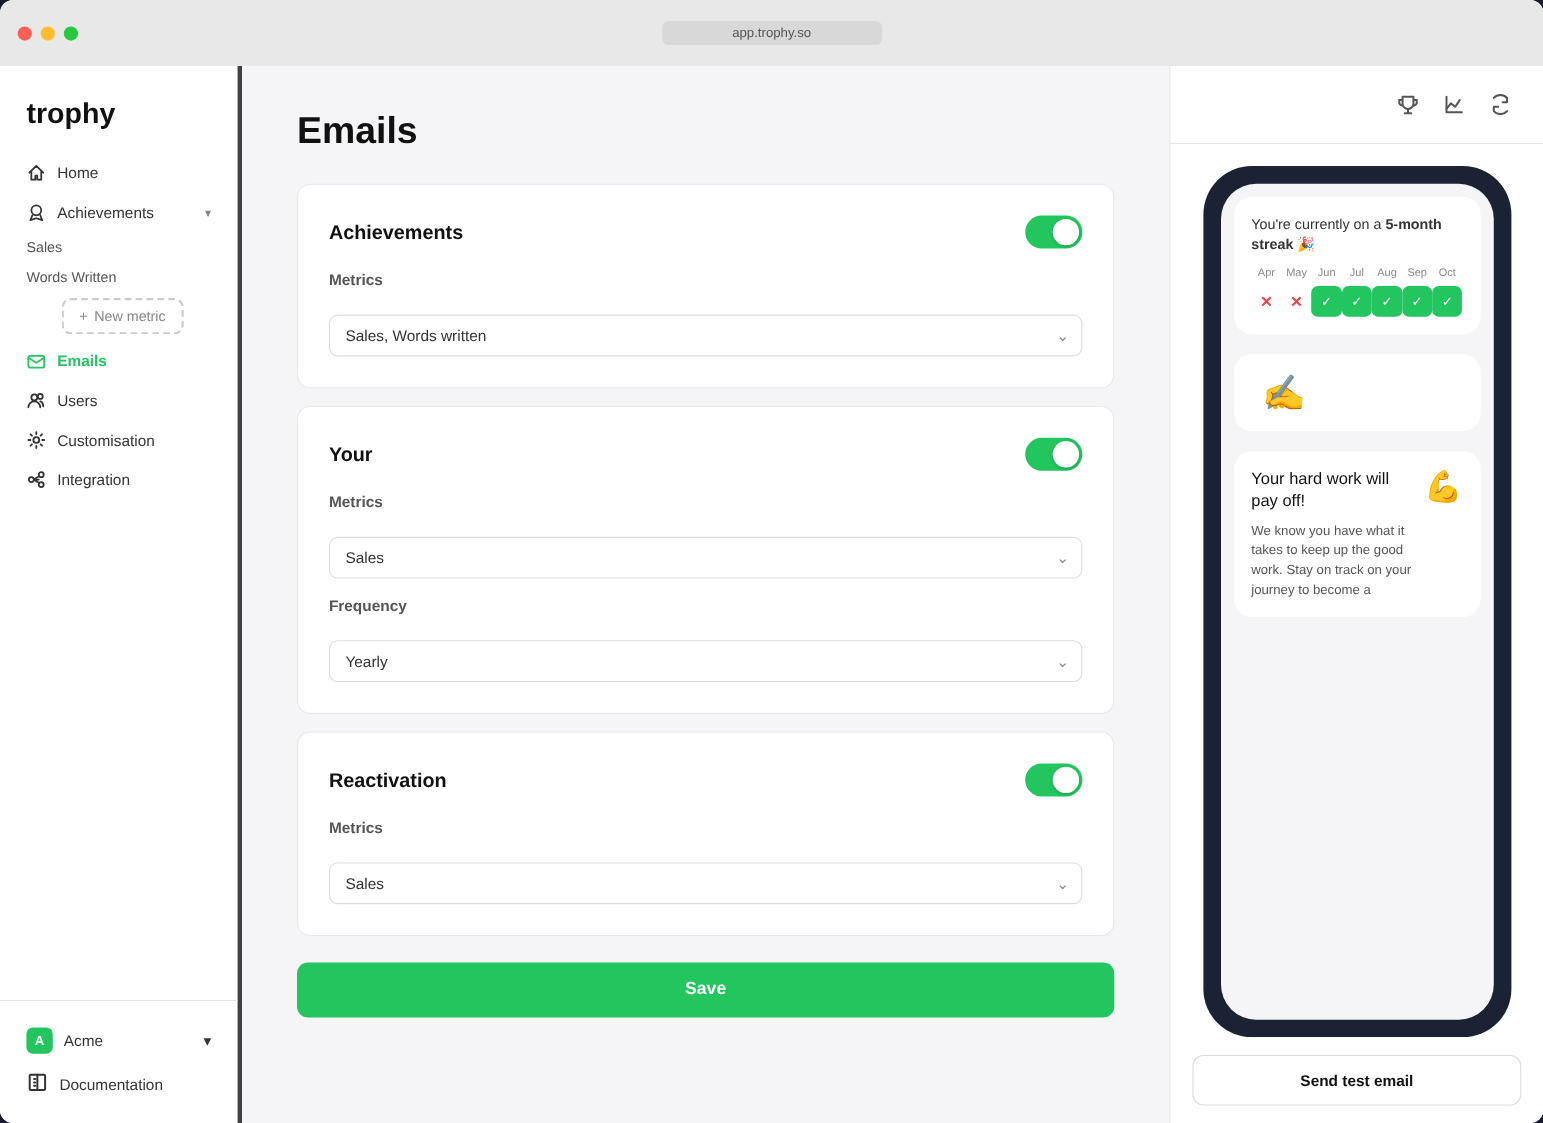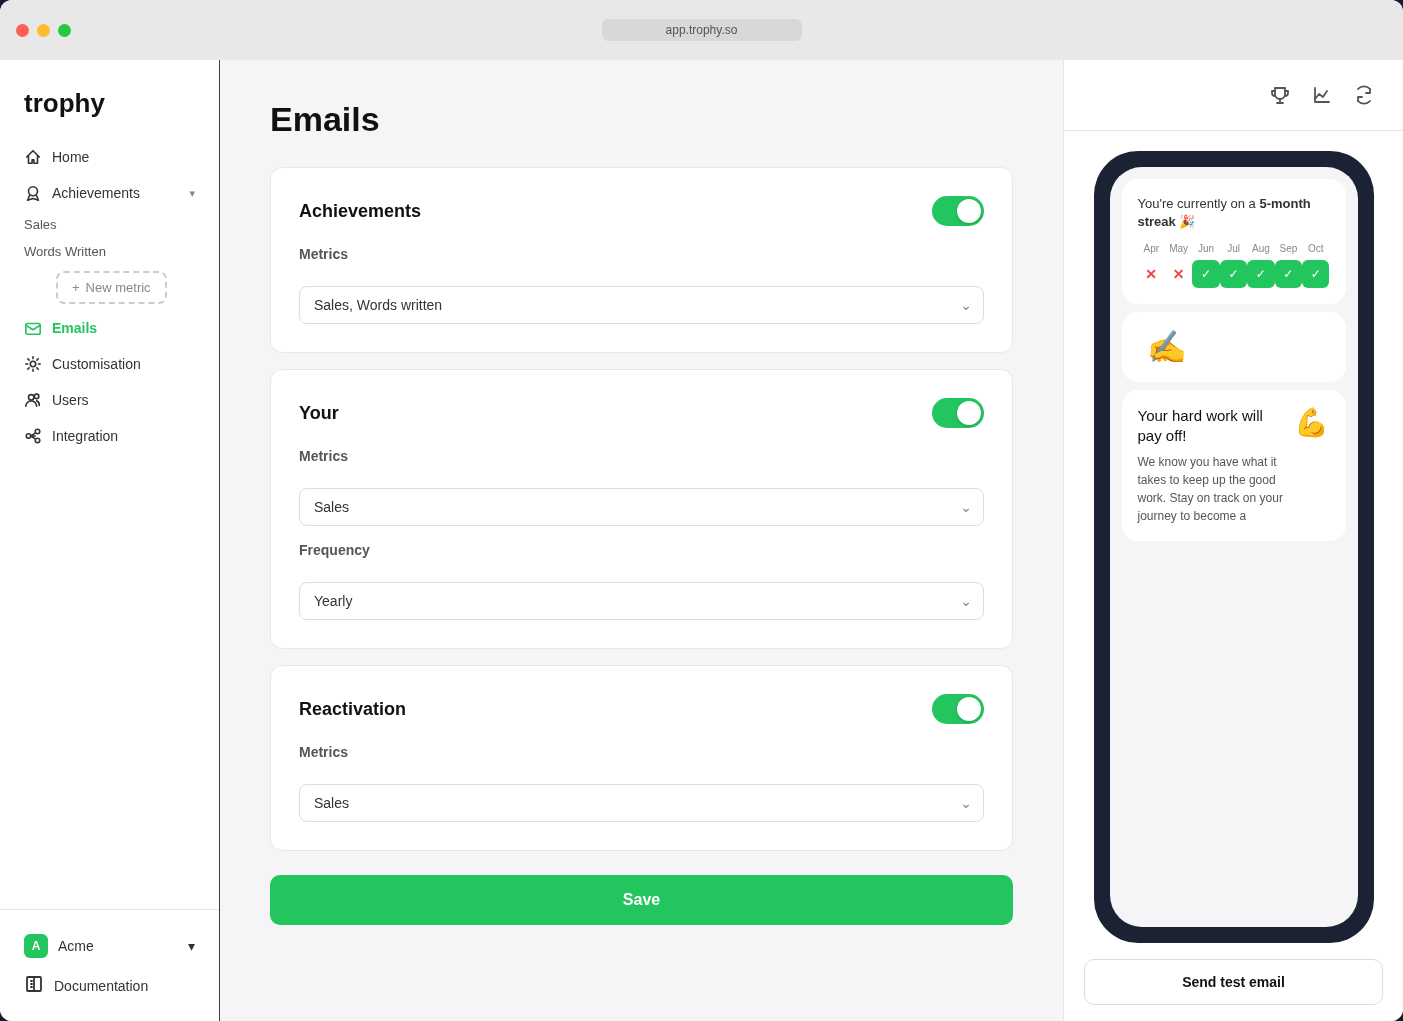--- a/index.html
+++ b/index.html
@@ -56,21 +56,21 @@
     .app-body {
       display: flex;
       flex: 1;
       overflow: hidden;
     }
 
     
     .sidebar {
       width: 220px;
       background: #fff;
-      border-right: 1px solid #404040;
+      border-right: 4px solid #404040;
       display: flex;
       flex-direction: column;
       padding: 0;
       flex-shrink: 0;
     }
 
     .logo {
       padding: 28px 24px 20px;
       font-size: 26px;
       font-weight: 700;
@@ -324,21 +324,21 @@
       overflow: hidden;
     }
 
     .phone-screen {
       background: #f5f5f7;
       border-radius: 32px;
       flex: 1;
       overflow: hidden;
       display: flex;
       flex-direction: column;
-      gap: 8px;
+      gap: 18px;
       padding: 12px;
     }
 
     .phone-card {
       background: #fff;
       border-radius: 16px;
       padding: 16px;
       font-size: 13px;
     }
 
@@ -510,37 +510,37 @@
               <rect x="2" y="5" width="16" height="12" rx="2"></rect>
               <path d="M2 7l8 5 8-5" stroke-linecap="round"></path>
             </svg>
           </span>
           <span style="color:#22c55e;font-weight:600;">Emails</span>
         </li>
 
         <li class="nav-item">
           <span class="nav-icon">
             <svg class="icon-svg" viewBox="0 0 20 20" fill="none" stroke="currentColor" stroke-width="1.8">
-              <circle cx="10" cy="10" r="3"></circle>
-              <path d="M10 2v2M10 16v2M2 10h2M16 10h2M4.22 4.22l1.42 1.42M14.36 14.36l1.42 1.42M4.22 15.78l1.42-1.42M14.36 5.64l1.42-1.42" stroke-linecap="round"></path>
-            </svg>
-          </span>
-          <span>Customisation</span>
-        </li>
-
-        <li class="nav-item">
-          <span class="nav-icon">
-            <svg class="icon-svg" viewBox="0 0 20 20" fill="none" stroke="currentColor" stroke-width="1.8">
               <circle cx="8" cy="7" r="3"></circle>
               <path d="M2 17c0-3.31 2.69-6 6-6s6 2.69 6 6" stroke-linecap="round"></path>
               <circle cx="14" cy="6" r="2.5"></circle>
               <path d="M17 16c0-2.5-1.34-4.5-3-5" stroke-linecap="round"></path>
             </svg>
           </span>
           <span>Users</span>
+        </li>
+
+        <li class="nav-item">
+          <span class="nav-icon">
+            <svg class="icon-svg" viewBox="0 0 20 20" fill="none" stroke="currentColor" stroke-width="1.8">
+              <circle cx="10" cy="10" r="3"></circle>
+              <path d="M10 2v2M10 16v2M2 10h2M16 10h2M4.22 4.22l1.42 1.42M14.36 14.36l1.42 1.42M4.22 15.78l1.42-1.42M14.36 5.64l1.42-1.42" stroke-linecap="round"></path>
+            </svg>
+          </span>
+          <span>Customisation</span>
         </li>
 
         <li class="nav-item">
           <span class="nav-icon">
             <svg class="icon-svg" viewBox="0 0 20 20" fill="none" stroke="currentColor" stroke-width="1.8">
               <circle cx="5" cy="10" r="2.5"></circle>
               <circle cx="15" cy="5" r="2.5"></circle>
               <circle cx="15" cy="15" r="2.5"></circle>
               <path d="M7.5 10h5M7.5 10L12 7M7.5 10L12 13" stroke-linecap="round"></path>
             </svg>

